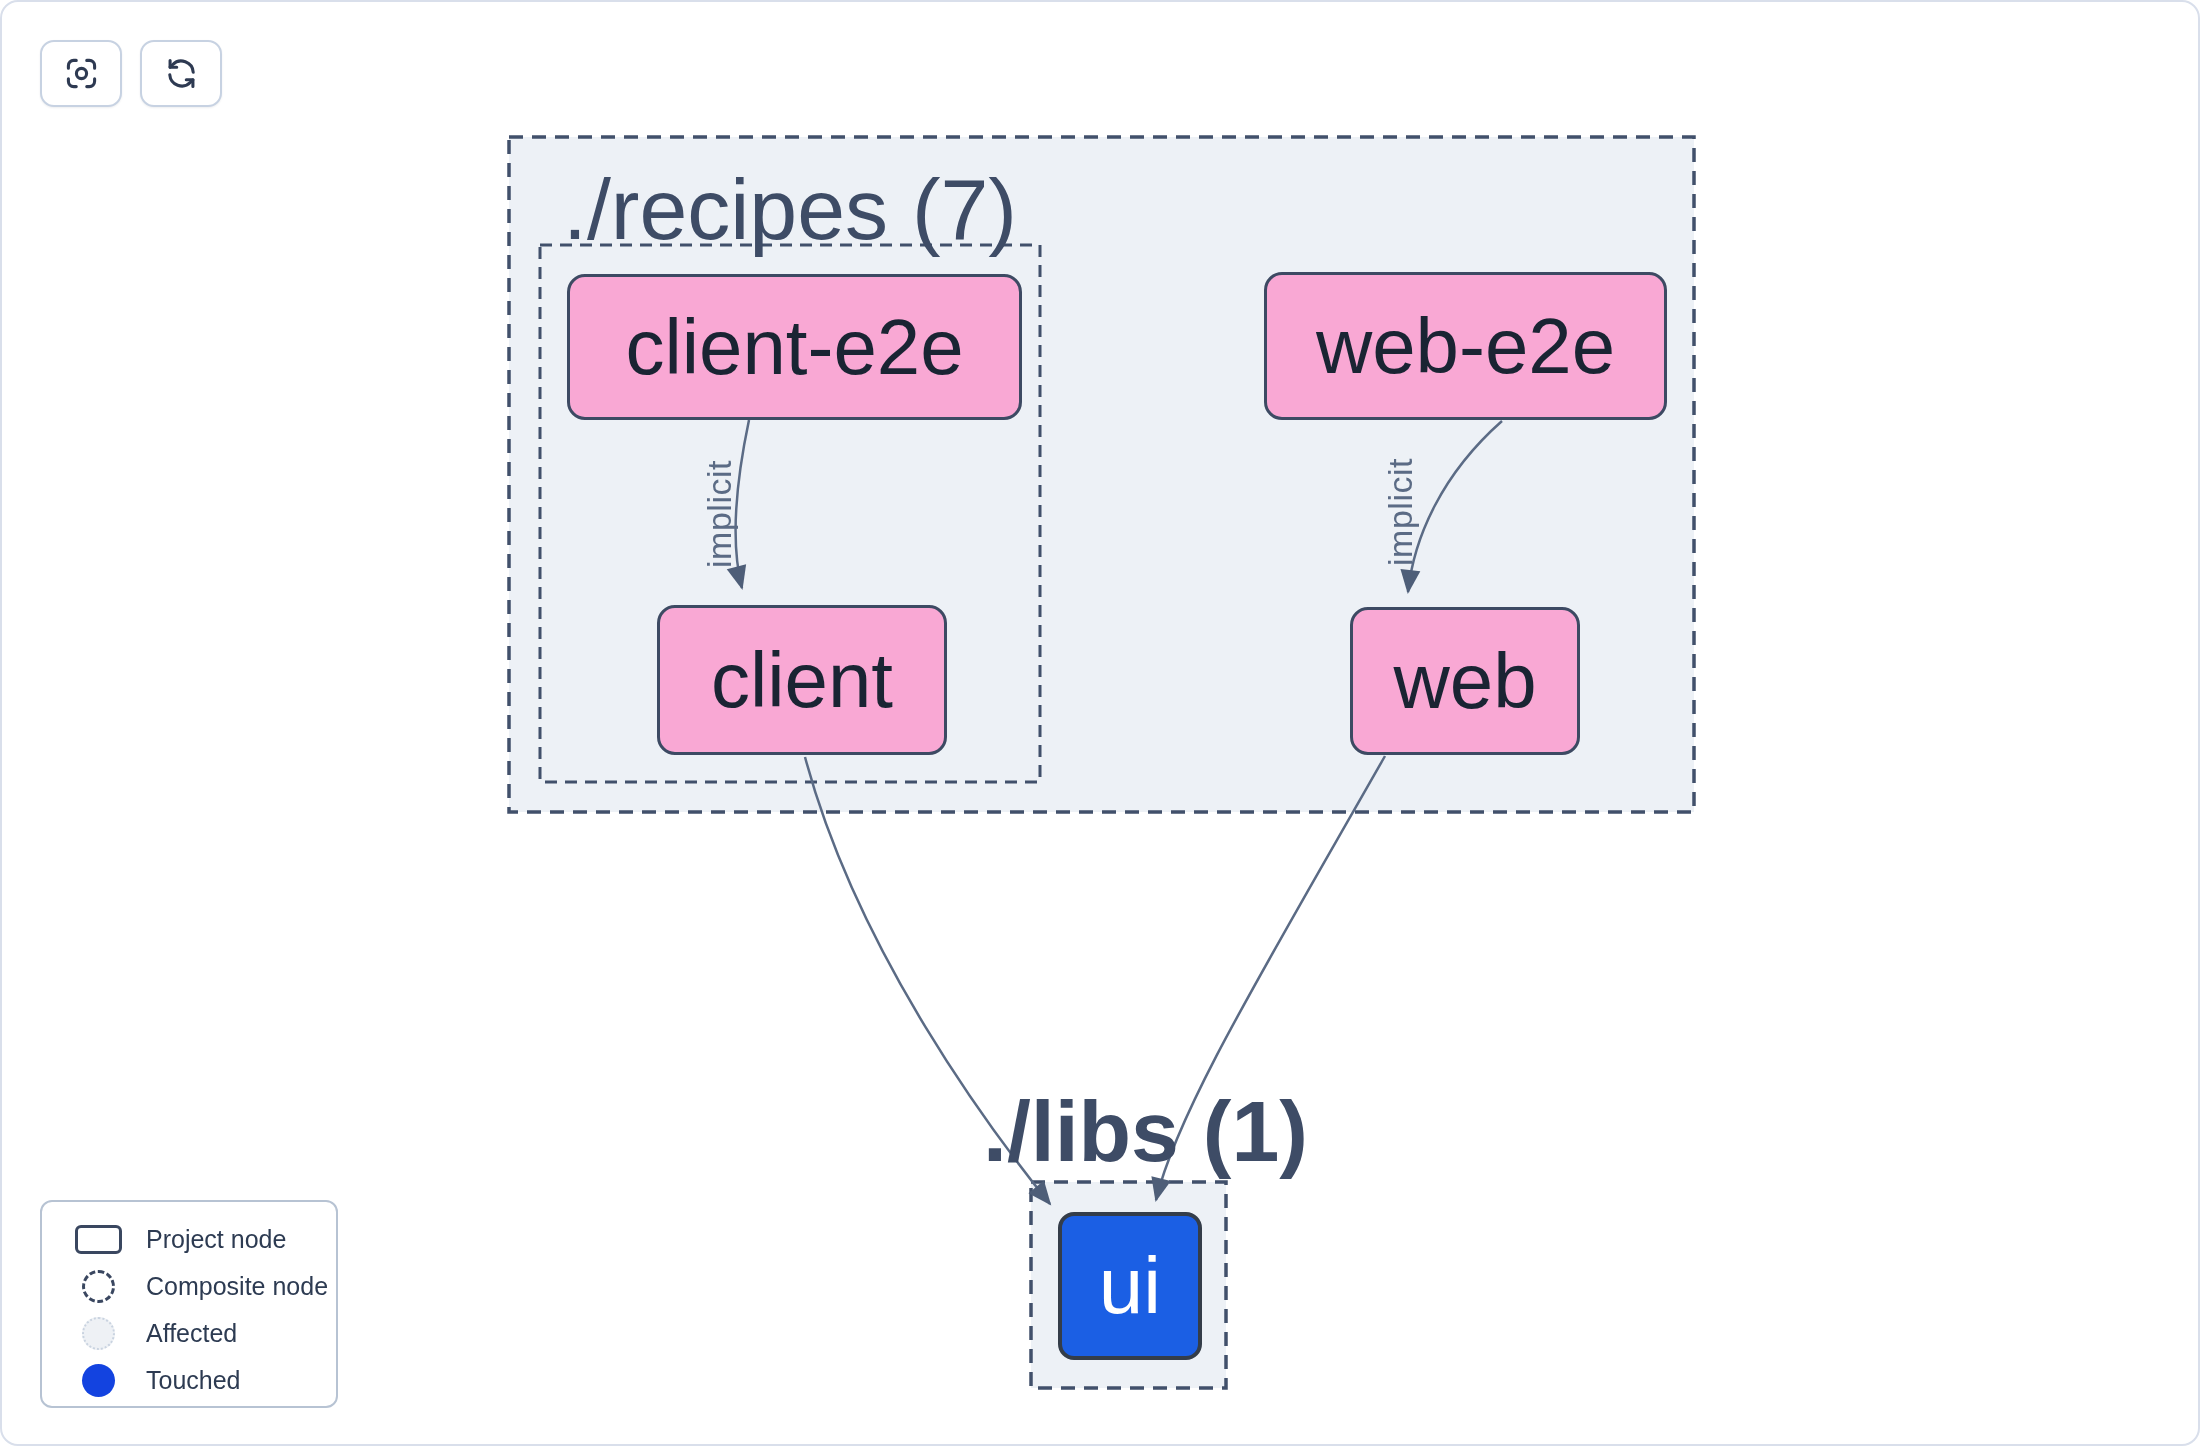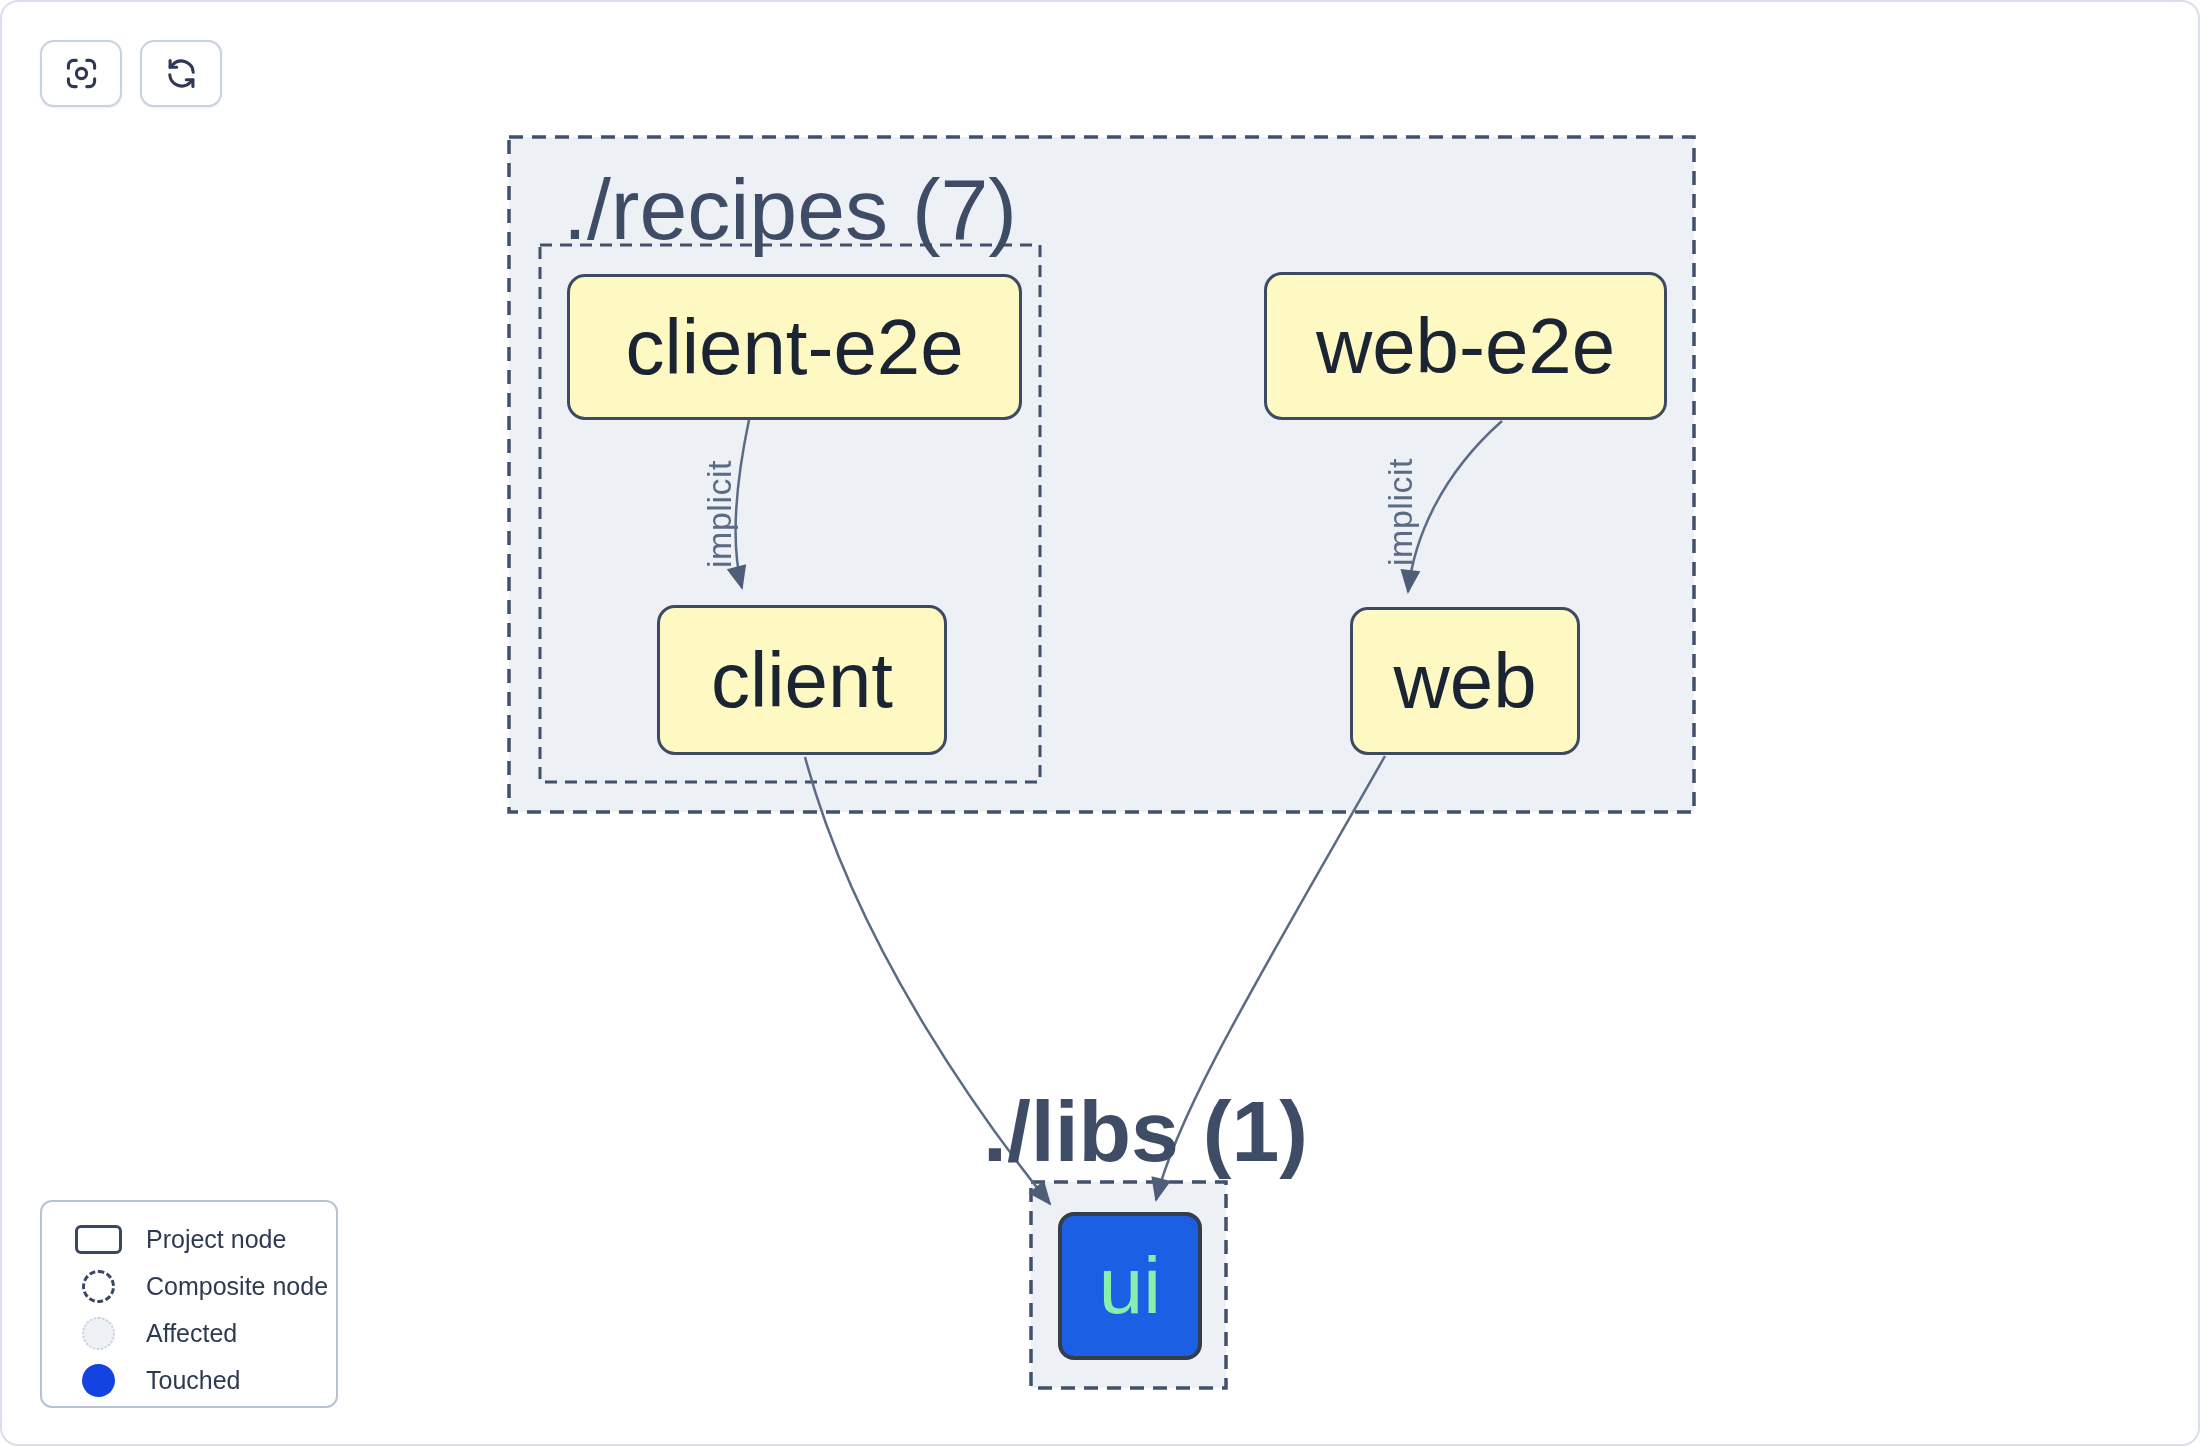--- a/index.html
+++ b/index.html
@@ -18,26 +18,26 @@
   .section-label{
     position:absolute;z-index:2;text-align:center;
     font-size:86px;line-height:1.05;color:#3e4c66;letter-spacing:0;
     pointer-events:none;white-space:nowrap;
   }
 
   
   .node{
     position:absolute;z-index:3;box-sizing:border-box;
     display:flex;align-items:center;justify-content:center;
-    background:#fef9c3;border:3px solid #3d4a63;border-radius:18px;
+    background:#f9a8d4;border:3px solid #3d4a63;border-radius:18px;
     font-size:78px;color:#1a2433;white-space:nowrap;cursor:pointer;
   }
   .node--touched{
     background:#1b5fe4;border:4px solid #343d49;border-radius:16px;
-    color:#86efac;font-size:80px;
+    color:#ffffff;font-size:80px;
   }
 
   
   .edge-label{
     position:absolute;z-index:2;
     transform:translate(-50%,-50%) rotate(-90deg);
     font-size:34px;letter-spacing:0.5px;color:#5b6b85;white-space:nowrap;
     pointer-events:none;
   }
 

